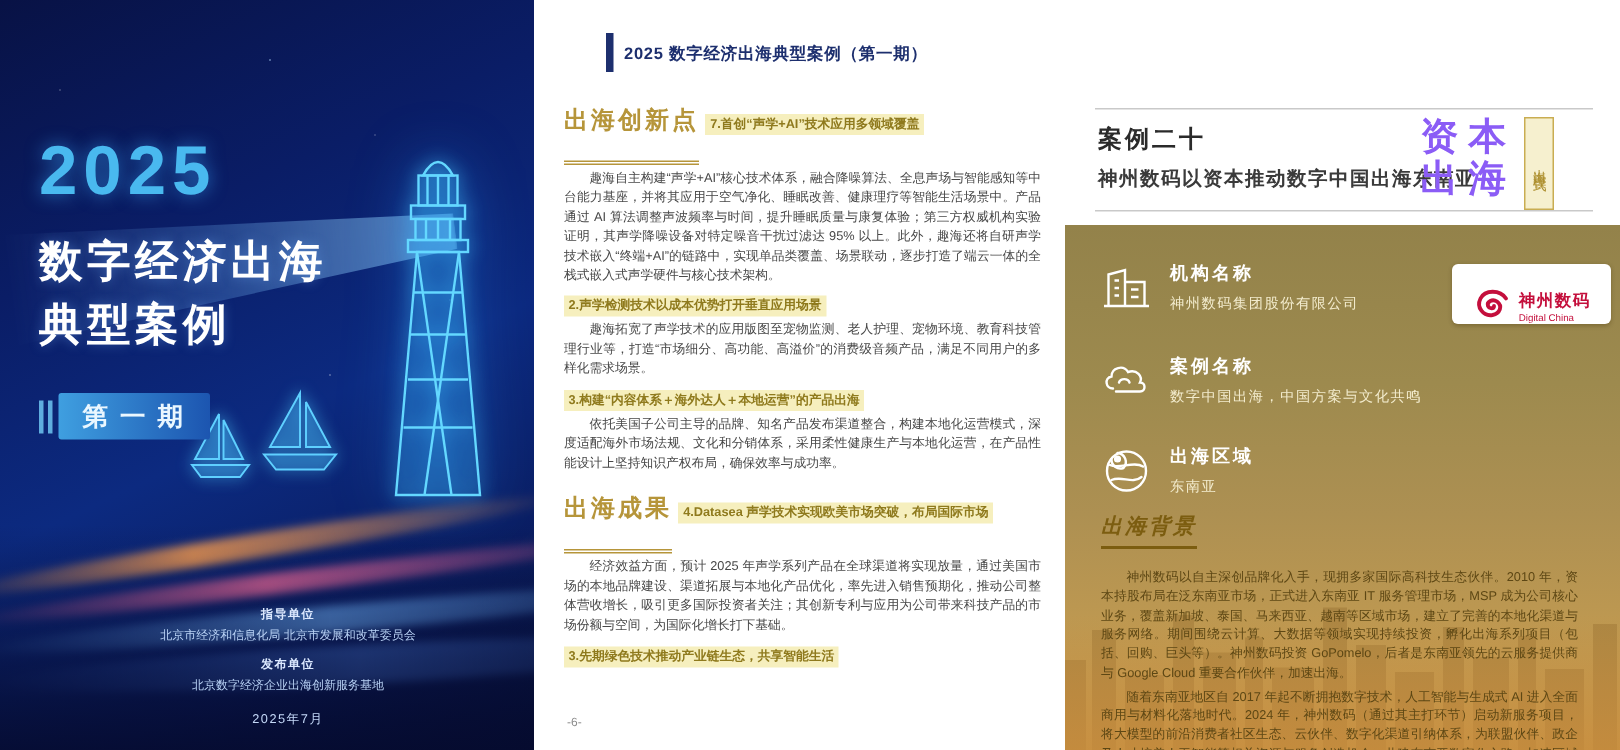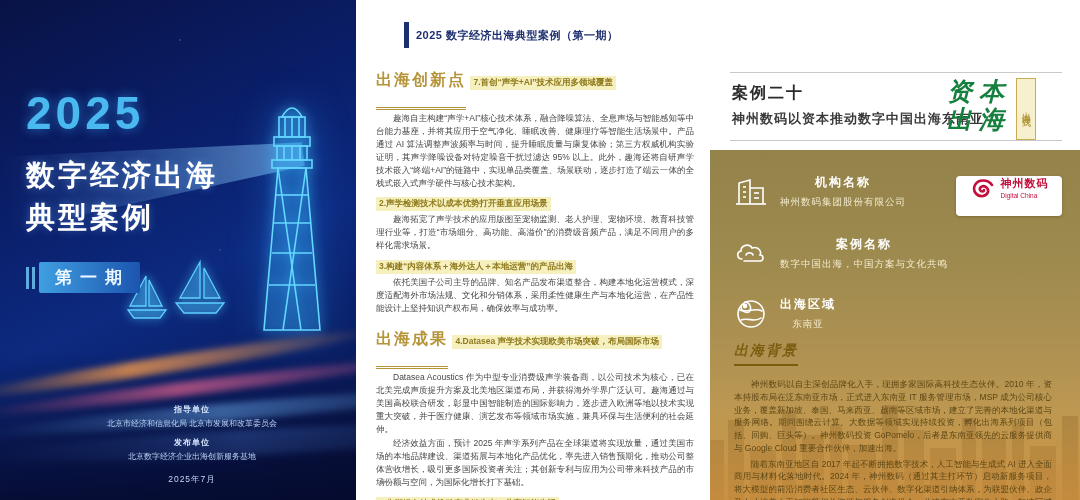--- a/index.html
+++ b/index.html
@@ -70,36 +70,36 @@
     text-indent:2em; margin-top:2px; }
   .pagenum { position:absolute; left:22px; bottom:14px; font-size:8px; color:#8a8a8a; }
 
   
   .page-case { position:relative; width:370px; height:500px; background:#ffffff; overflow:hidden; }
   .case-head { position:absolute; left:20px; top:72px; width:332px;
     border-top:1px solid #c9c9c9; border-bottom:1px solid #c9c9c9; padding:10px 0 12px 2px; }
   .case-no { font-size:16px; font-weight:bold; color:#2a2a2a; letter-spacing:2px; }
   .case-title { margin-top:6px; font-size:13px; font-weight:bold; color:#3a3a3a; letter-spacing:1px; }
   .mode-wrap { position:absolute; right:44px; top:78px; display:flex; align-items:flex-start; gap:5px; }
-  .mode-big { font-size:25px; font-weight:bold; color:#15803d; line-height:1.1;
-    letter-spacing:7px; text-align:center;font-style:italic; }
+  .mode-big { font-size:25px; font-weight:bold; color:#8b5cf6; line-height:1.1;
+    letter-spacing:7px; text-align:center; }
   .mode-tag { width:20px; height:62px; border:1px solid #c9ad52; background:#f6f0cf;
     writing-mode:vertical-rl; font-size:9px; color:#ad8f2e; letter-spacing:2px;
     display:flex; align-items:center; justify-content:center; }
   .gold-panel { position:absolute; left:-8px; top:150px; width:386px; height:350px;
     background:linear-gradient(180deg,#93824a 0%,#9d8a4e 30%,#ad9052 55%,#bd9851 75%,#c69c51 100%); }
   .skyline { position:absolute; left:0; bottom:0; width:100%; height:120px; opacity:.55; }
   .city-glow { position:absolute; left:0; bottom:0; width:100%; height:90px;
     background:linear-gradient(to top,rgba(201,140,60,.75),rgba(190,140,70,0)); }
-  .info-row { position:absolute; left:32px; display:flex; align-items:flex-start; gap:12px;text-align:center; }
+  .info-row { position:absolute; left:32px; display:flex; align-items:flex-start; gap:12px; }
   .info-icon { flex:0 0 auto; margin-top:1px; }
   .info-label { font-size:12px; font-weight:bold; color:#ffffff; letter-spacing:2px; }
   .info-value { margin-top:5px; font-size:9.5px; color:#f3ecce; letter-spacing:1px; }
-  .logo-box { position:absolute; right:26px; top:26px; width:106px; height:40px;
-    background:#ffffff; border-radius:4px; display:flex; align-items:flex-start;
+  .logo-box { position:absolute; right:14px; top:26px; width:106px; height:40px;
+    background:#ffffff; border-radius:4px; display:flex; align-items:flex-end;
     justify-content:center; gap:5px; box-shadow:0 1px 3px rgba(60,40,0,.3); }
   .logo-txt .cn { font-size:11px; font-weight:bold; color:#c40f3c; letter-spacing:1px; }
   .logo-txt .en { font-size:6.5px; color:#c40f3c; margin-top:1px; }
   .bg-head { position:absolute; left:32px; top:192px; font-size:14px; font-weight:bold;
     color:#7c5d10; letter-spacing:2px; border-bottom:2px solid #7c5d10; padding-bottom:4px;font-style:italic; }
   .bg-text { position:absolute; left:32px; top:228px; width:318px; }
   .bg-text p { font-size:8.5px; color:#5d4714; line-height:1.5; text-align:justify;
     text-indent:2em; }
   .bg-text p + p { margin-top:3px; }
 </style>
@@ -186,21 +186,20 @@
     <div class="sec-head">出海创新点</div>
     <div class="sub-head">7.首创“声学+AI”技术应用多领域覆盖</div>
     <p class="body-p">趣海自主构建“声学+AI”核心技术体系，融合降噪算法、全息声场与智能感知等中台能力基座，并将其应用于空气净化、睡眠改善、健康理疗等智能生活场景中。产品通过 AI 算法调整声波频率与时间，提升睡眠质量与康复体验；第三方权威机构实验证明，其声学降噪设备对特定噪音干扰过滤达 95% 以上。此外，趣海还将自研声学技术嵌入“终端+AI”的链路中，实现单品类覆盖、场景联动，逐步打造了端云一体的全栈式嵌入式声学硬件与核心技术架构。</p>
     <div class="sub-head">2.声学检测技术以成本优势打开垂直应用场景</div>
     <p class="body-p">趣海拓宽了声学技术的应用版图至宠物监测、老人护理、宠物环境、教育科技管理行业等，打造“市场细分、高功能、高溢价”的消费级音频产品，满足不同用户的多样化需求场景。</p>
     <div class="sub-head">3.构建“内容体系＋海外达人＋本地运营”的产品出海</div>
     <p class="body-p">依托美国子公司主导的品牌、知名产品发布渠道整合，构建本地化运营模式，深度适配海外市场法规、文化和分销体系，采用柔性健康生产与本地化运营，在产品性能设计上坚持知识产权布局，确保效率与成功率。</p>
 
     <div class="sec-head second">出海成果</div>
     <div class="sub-head">4.Datasea 声学技术实现欧美市场突破，布局国际市场</div>
-    <p class="body-p">Datasea Acoustics 作为中型专业消费级声学装备商，以公司技术为核心，已在北美完成声质提升方案及北美地区渠道布局，并获得海外学界广泛认可。趣海通过与美国高校联合研发，彰显中国智能制造的国际影响力，逐步进入欧洲等地以技术实现重大突破，并于医疗健康、演艺发布等领域市场实施，兼具环保与生活便利的社会延伸。</p>
     <p class="body-p">经济效益方面，预计 2025 年声学系列产品在全球渠道将实现放量，通过美国市场的本地品牌建设、渠道拓展与本地化产品优化，率先进入销售预期化，推动公司整体营收增长，吸引更多国际投资者关注；其创新专利与应用为公司带来科技产品的市场份额与空间，为国际化增长打下基础。</p>
     <div class="sub-head">3.先期绿色技术推动产业链生态，共享智能生活</div>
     
 
     <div class="pagenum">-6-</div>
   </div>
 
   <div class="page-case">
     <div class="case-head">
       <div class="case-no">案例二十</div>

